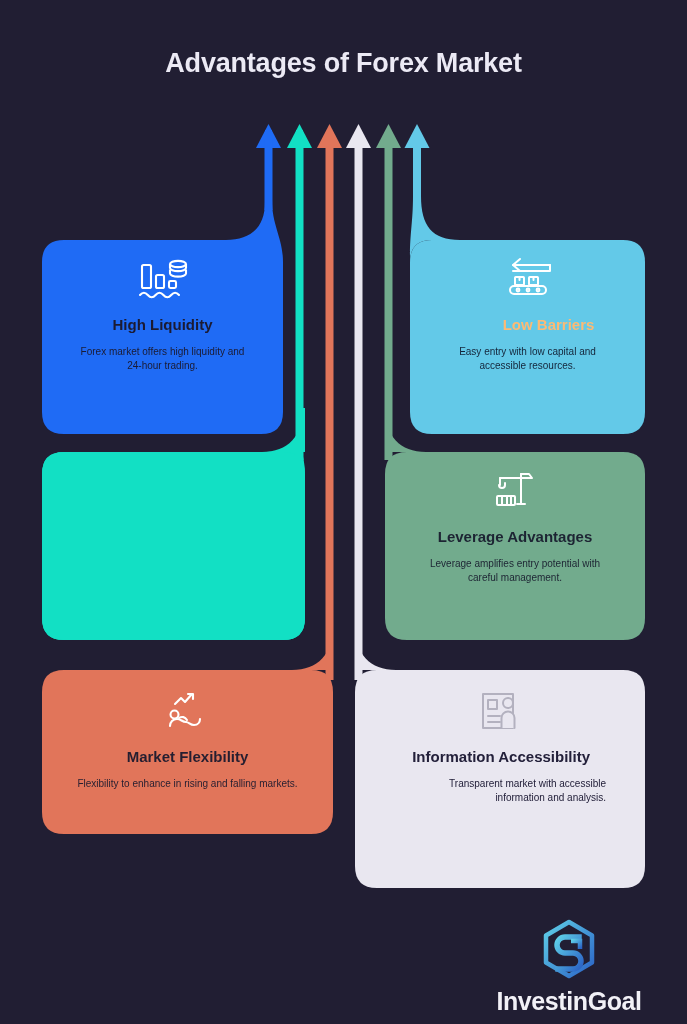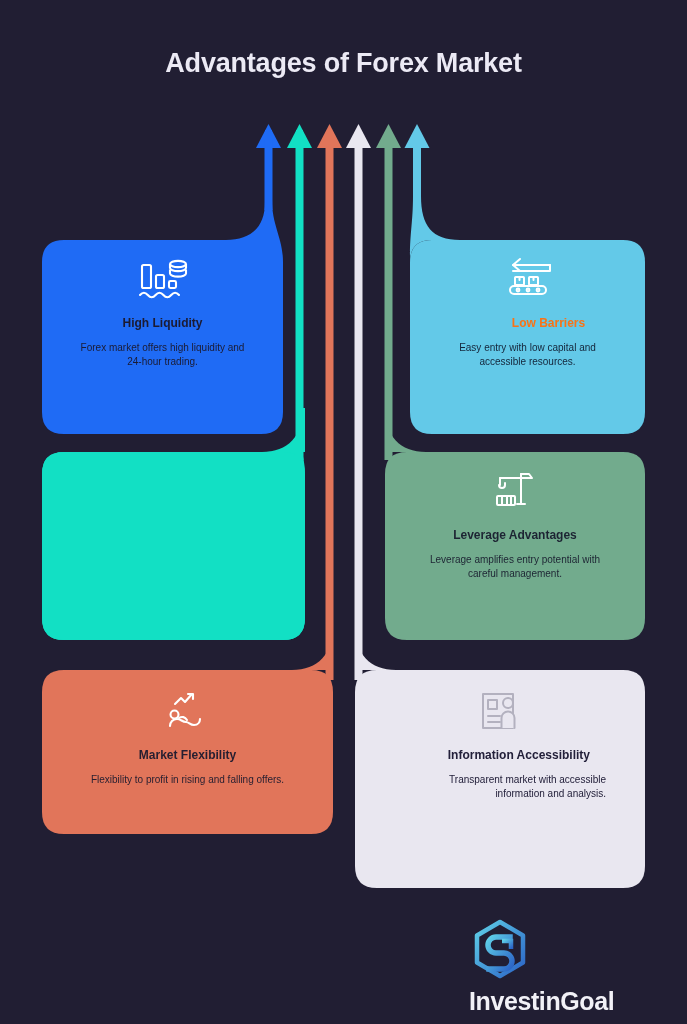--- a/index.html
+++ b/index.html
@@ -30,39 +30,39 @@
   .card-content {
     position:absolute;
     display:flex;
     flex-direction:column;
     align-items:center;
     justify-content:flex-start;
     text-align:center;
   }
   .card-icon { display:block; margin-bottom:8px; }
   .card-title {
-    font-size:12px;
+    font-size:15px;
     font-weight:bold;
     line-height:1.18;
     margin-bottom:11px;
   }
   .card-desc {
     font-size:10px;
     line-height:1.42;
     font-weight:normal;
   }
 
   
   #logo-wrap {
     position:absolute;
     right:18px; bottom:8px;
     width:200px;
     display:flex;
     flex-direction:column;
-    align-items:flex-start;
+    align-items:center;
   }
   #logo-text {
     font-size:25px;
     font-weight:bold;
     color:#f2f1f7;
     letter-spacing:-0.4px;
     margin-top:2px;
   }
 </style>
 </head>
@@ -199,39 +199,39 @@
       <svg width="52" height="48" viewBox="0 0 52 48" fill="none" stroke="#ffffff" stroke-width="2.1" stroke-linecap="round" stroke-linejoin="round">
         <path d="M13 16l6-6 4 4 7-8"></path>
         <path d="M26 6h5v5"></path>
         <circle cx="12.5" cy="26.5" r="4"></circle>
         <path d="M8 38c0-4 3-7 7-7 4 0 5 3 9 3"></path>
         <path d="M24 34c3 0 4 3 8 3 4 0 6-3 6-6"></path>
         <path d="M17 30c3-2 6-1 8 2"></path>
       </svg>
     </span>
     <div class="card-title" style="color:#251e30;">Market Flexibility</div>
-    <div class="card-desc" style="color:#251e30; width:232px;">Flexibility to profit in rising and falling offers.</div>
+    <div class="card-desc" style="color:#251e30; width:232px;">Flexibility to enhance in rising and falling markets.</div>
   </div>
 
   <div class="card-content" style="left:410px; top:256px; width:235px;">
     <span class="card-icon">
       <svg width="54" height="48" viewBox="0 0 54 48" fill="none" stroke="#ffffff" stroke-width="2" stroke-linecap="round" stroke-linejoin="round">
         <path d="M49 9H12"></path>
         <path d="M19 3l-7 6 7 6"></path>
         <path d="M49 9v6H12"></path>
         <rect x="14" y="21" width="9" height="8" rx="0.8"></rect>
         <rect x="28" y="21" width="9" height="8" rx="0.8"></rect>
         <path d="M18.5 21v3M32.5 21v3"></path>
         <rect x="9" y="30" width="36" height="8" rx="4"></rect>
         <circle cx="17" cy="34" r="1.4"></circle>
         <circle cx="27" cy="34" r="1.4"></circle>
         <circle cx="37" cy="34" r="1.4"></circle>
       </svg>
     </span>
-    <div class="card-title" style="color:#f97316;margin-left:42px;">Low Barriers</div>
+    <div class="card-title" style="color:#fdba74;margin-left:42px;">Low Barriers</div>
     <div class="card-desc" style="color:#14253a; width:180px;">Easy entry with low capital and accessible resources.</div>
   </div>
 
   <div class="card-content" style="left:385px; top:468px; width:260px;">
     <span class="card-icon">
       <svg width="50" height="48" viewBox="0 0 50 48" fill="none" stroke="#ffffff" stroke-width="2" stroke-linecap="round" stroke-linejoin="round">
         <path d="M10 10h21"></path>
         <path d="M31 6h8l3 4h-11z"></path>
         <path d="M31 6v10"></path>
         <path d="M10 10v7"></path>

